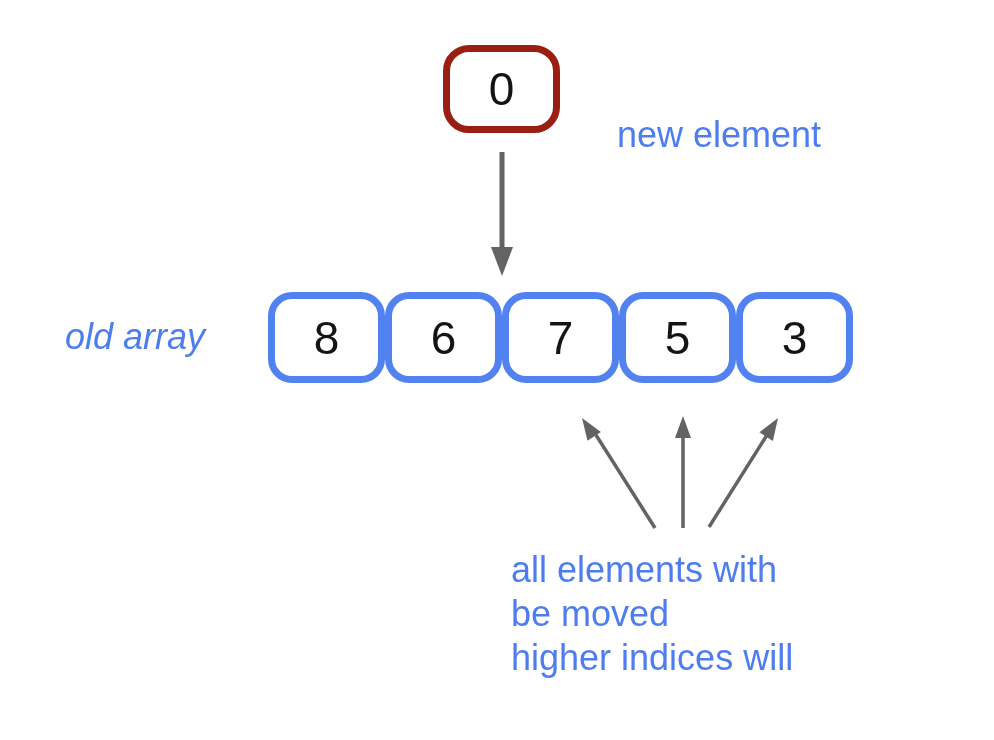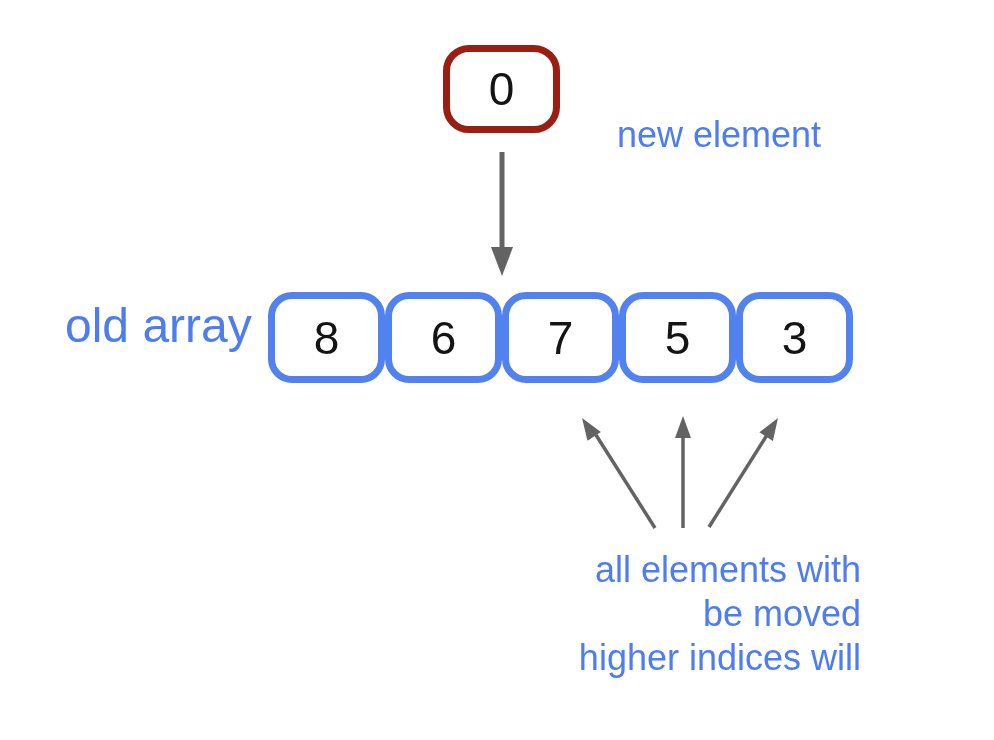--- a/index.html
+++ b/index.html
@@ -42,24 +42,25 @@
     position: absolute;
     left: 617px; top: 71px;
     font-size: 36px; line-height: 38px;
     color: var(--label-text, #4D7DEE);
     white-space: nowrap;
     margin-top: 45px;
   }
 
   .old-array-label {
     position: absolute;
-    left: 65px; top: 307px;
-    font-size: 48px; line-height: 38px;
+    left: 65px; top: 318px;
+    font-size: 36px; line-height: 38px;
     color: var(--label-text, #4D7DEE);
     white-space: nowrap;
+    font-style: italic;
   }
 
   
   .array-row {
     position: absolute;
     left: 268px; top: 292px;
     display: flex;
     gap: 0;
   }
   .array-cell {
@@ -69,21 +70,21 @@
     background: #fff;
     display: flex; align-items: center; justify-content: center;
     flex: 0 0 auto;
   }
 
   
   .annotation {
     position: absolute;
     left: 511px; top: 548px;
     width: 350px;
-    text-align: right;
+    text-align: left;
     color: var(--label-text, #4D7DEE);
     font-size: 36px;
     line-height: 44px;
   }
 
   
   .arrows-svg {
     position: absolute;
     left: 0; top: 0;
     width: 994px; height: 740px;

